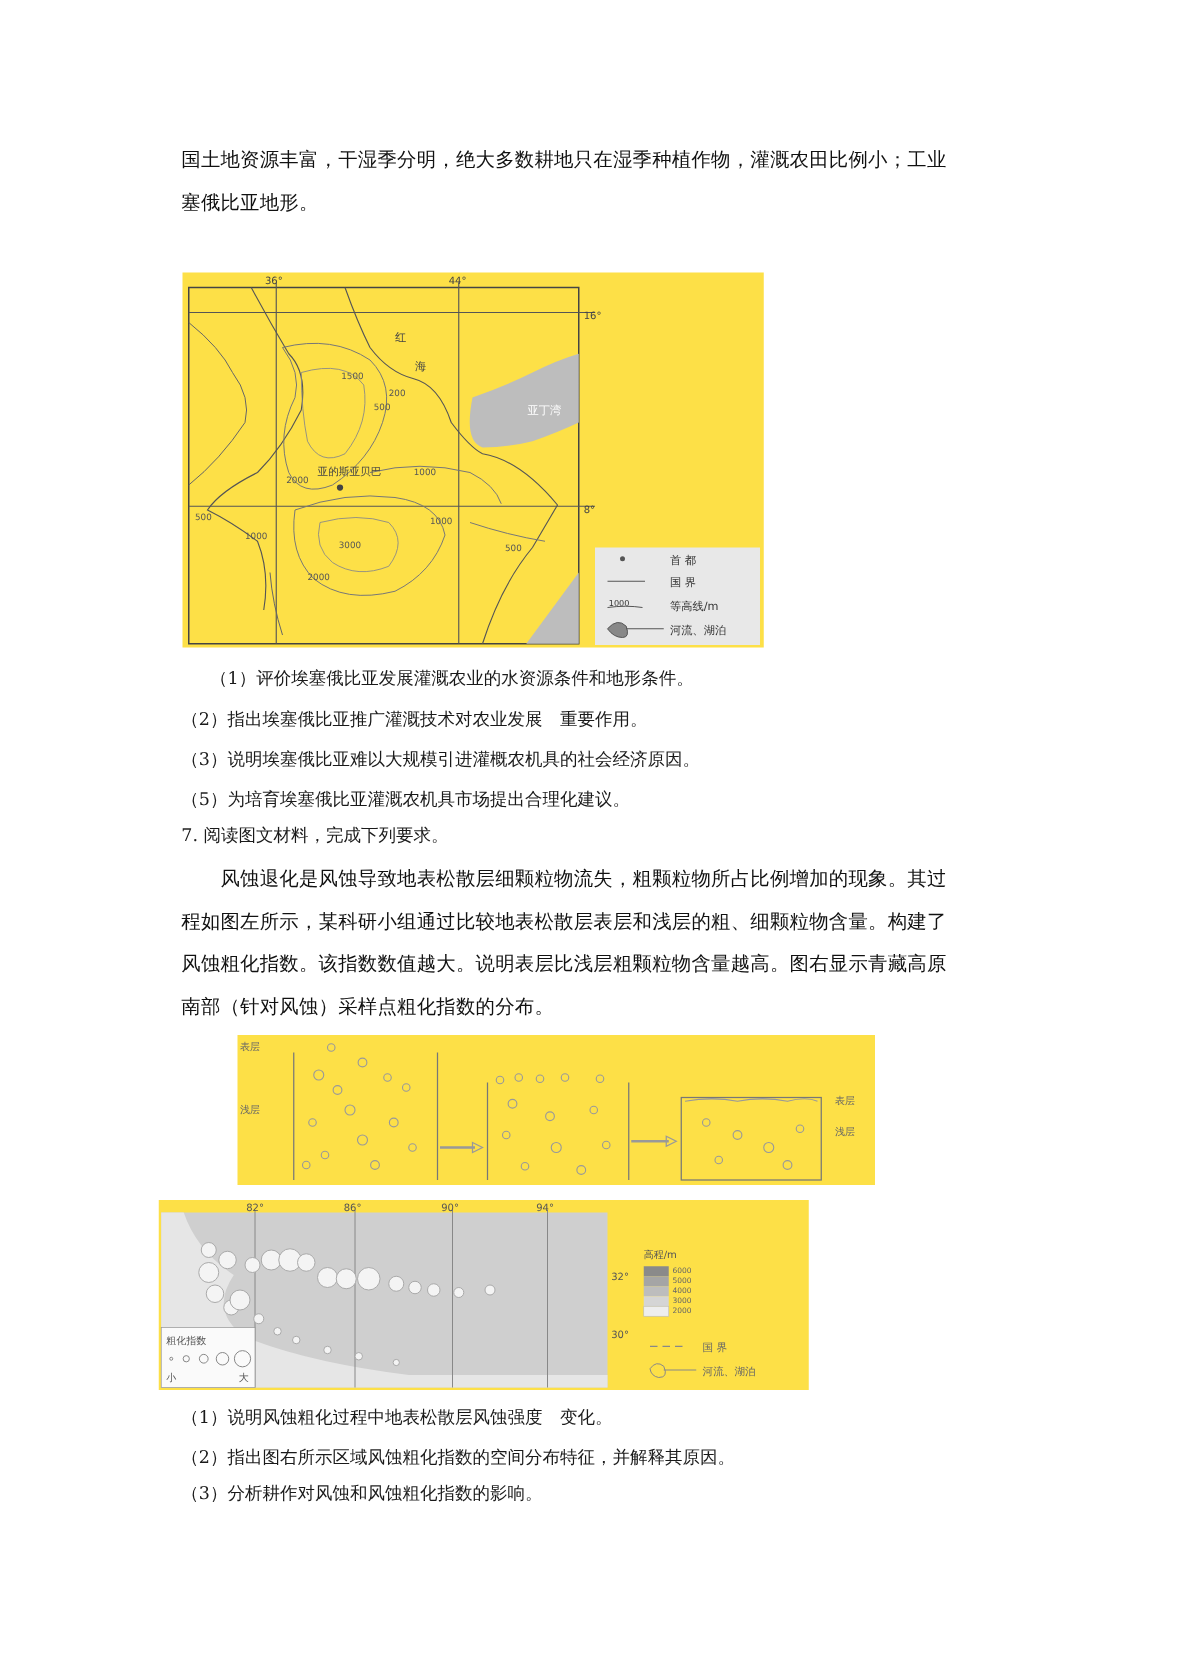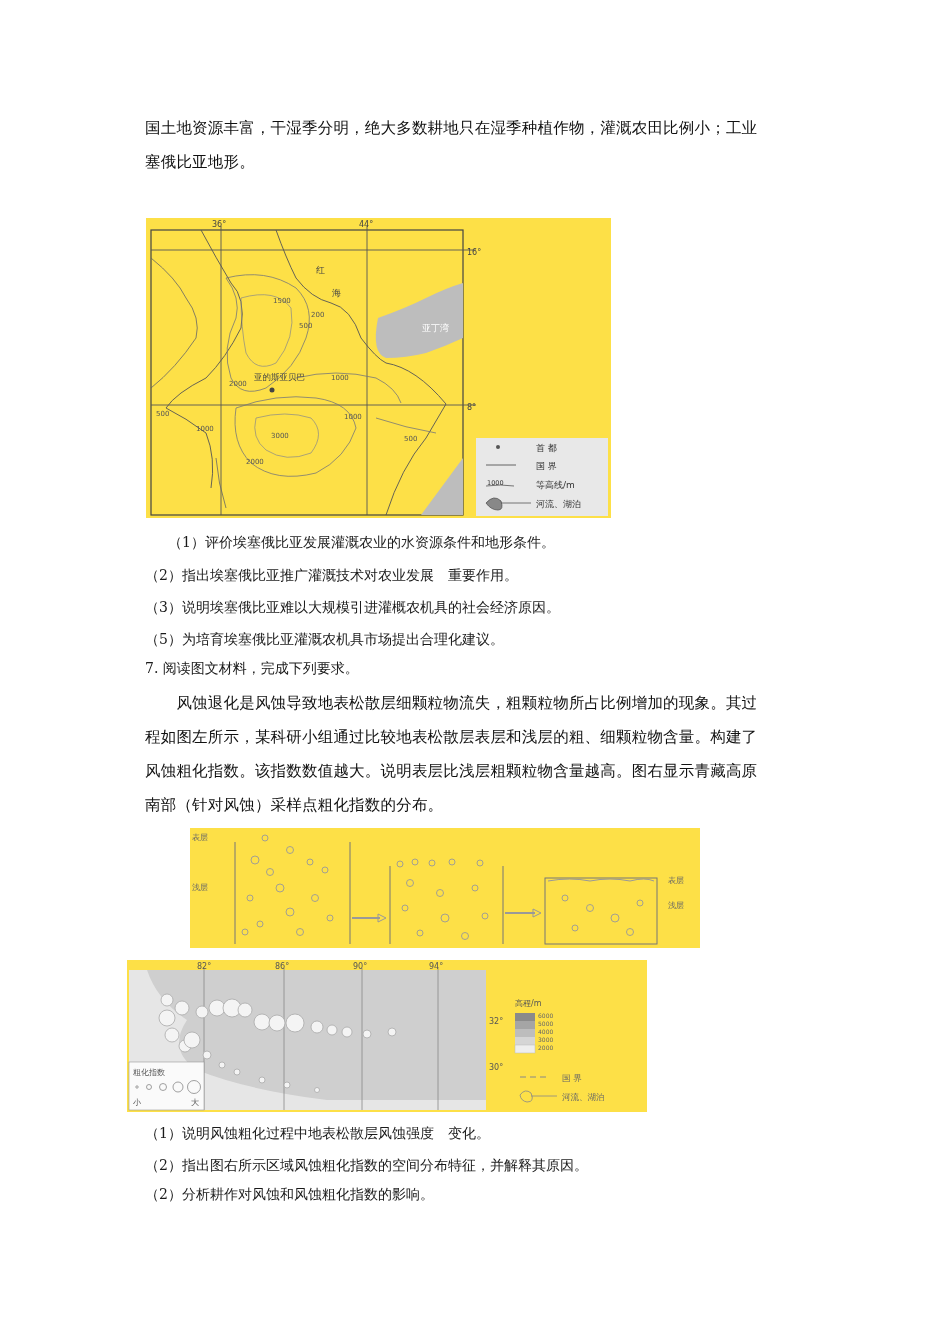--- a/index.html
+++ b/index.html
@@ -235,15 +235,15 @@
 
       <line x1="393" y1="117" x2="420" y2="117" stroke="#888" stroke-dasharray="6,4"></line>
       <text x="435" y="121" font-size="8.5" fill="#666">国 界</text>
       <path d="M393 135 Q398 128 404 133 Q408 142 400 142 Q394 141 393 135 Z M404 136 L430 136" fill="none" stroke="#888" stroke-width="0.8"></path>
       <text x="435" y="140" font-size="8.5" fill="#666">河流、湖泊</text>
     </svg>
   </div>
 
   <div class="q" style="top:1125px;">（1）说明风蚀粗化过程中地表松散层风蚀强度　变化。</div>
   <div class="q" style="top:1157px;">（2）指出图右所示区域风蚀粗化指数的空间分布特征，并解释其原因。</div>
-  <div class="q" style="top:1186px;">（2）分析耕作对风蚀和风蚀粗化指数的影响。</div>
+  <div class="q" style="top:1186px;">（3）分析耕作对风蚀和风蚀粗化指数的影响。</div>
 
 </div>
 
 </body></html>

